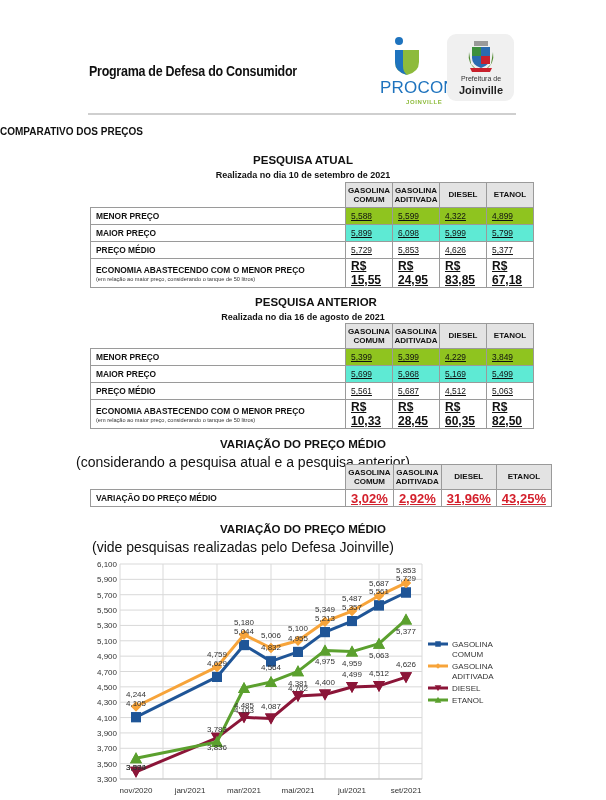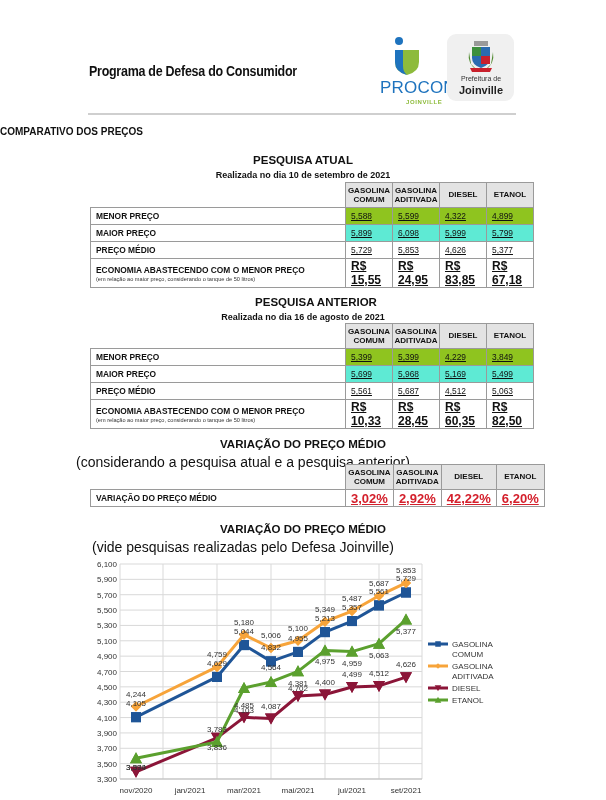--- a/index.html
+++ b/index.html
@@ -169,22 +169,22 @@
     <td class="empty"></td>
     <td class="colh"><span>GASOLINA</span><br><span>COMUM</span></td>
     <td class="colh"><span>GASOLINA</span><br><span>ADITIVADA</span></td>
     <td class="colh">DIESEL</td>
     <td class="colh">ETANOL</td>
   </tr>
   <tr>
     <td class="rowlbl">VARIAÇÃO DO PREÇO MÉDIO</td>
     <td class="val red">3,02%</td>
     <td class="val red">2,92%</td>
-    <td class="val red">42,22%</td>
-    <td class="val red">6,20%</td>
+    <td class="val red">31,96%</td>
+    <td class="val red">43,25%</td>
   </tr>
 </tbody>
   </table>
 
 <div class="h-sub" style="top:523px;">VARIAÇÃO DO PREÇO MÉDIO</div>
 <div class="h-paren" style="top:539px;">(vide pesquisas realizadas pelo Defesa Joinville)</div>
 
 <svg id="chart" viewBox="0 0 440 244">
     <line x1="36" x2="338" y1="223" y2="223" stroke="#d9d9d9" stroke-width="1"></line>
     <text x="33" y="226" text-anchor="end" font-size="8" fill="#333">3,300</text>

